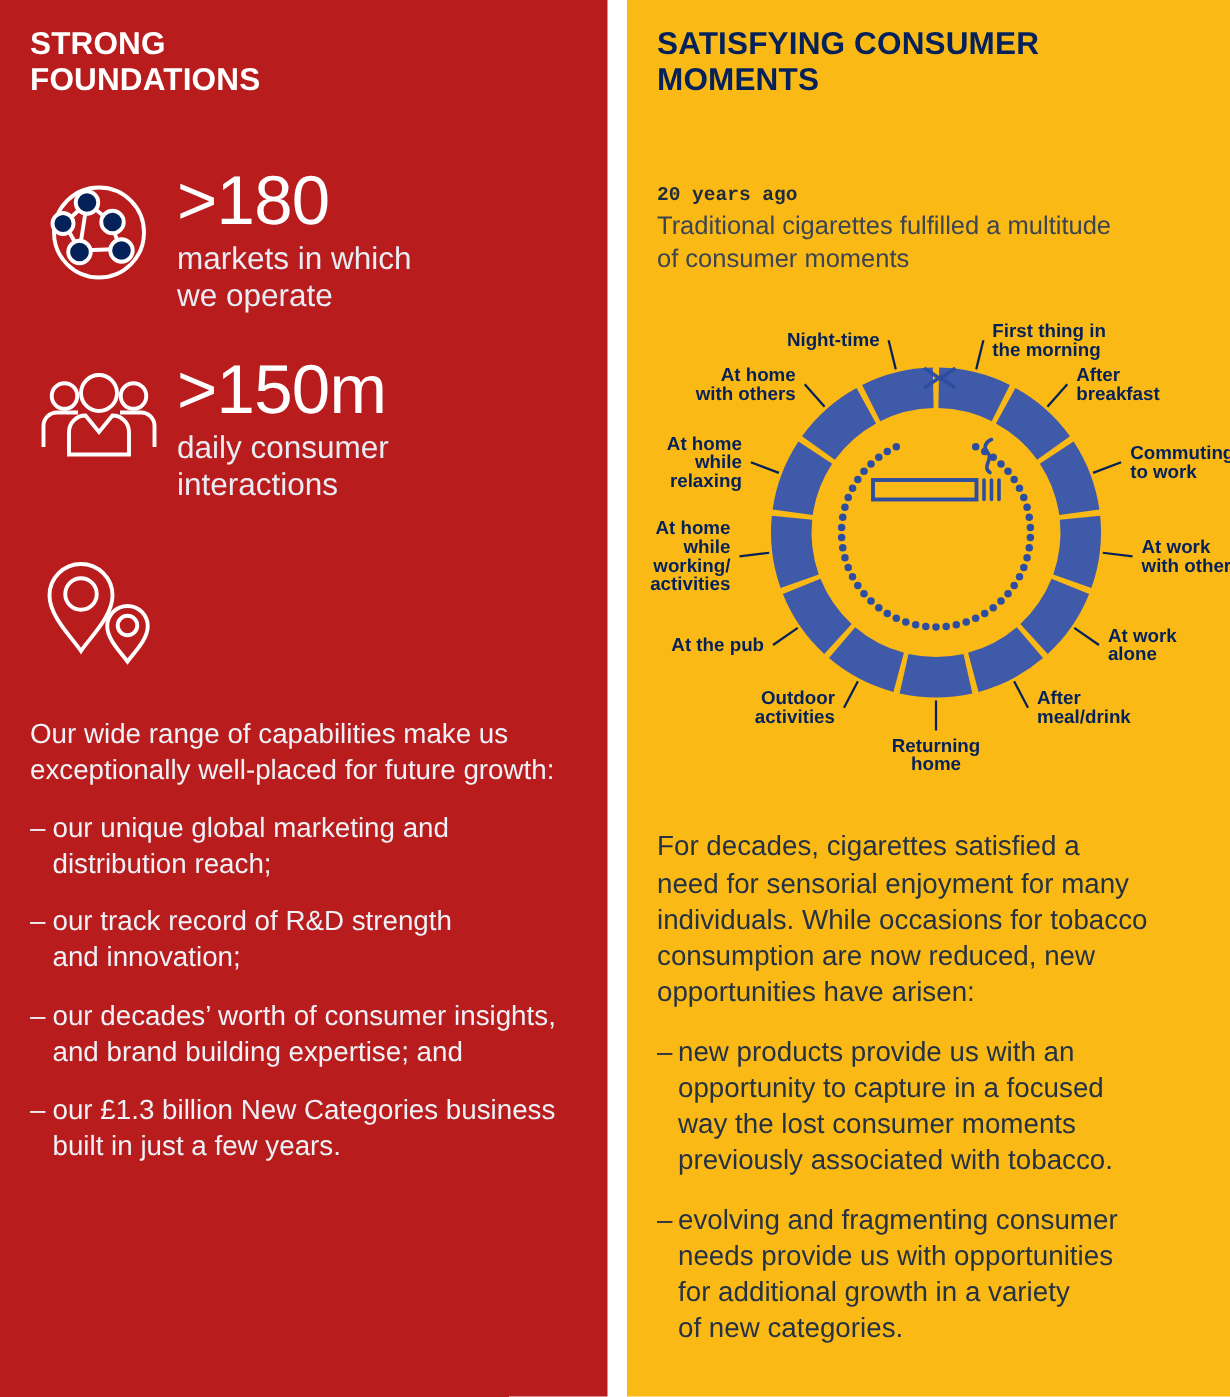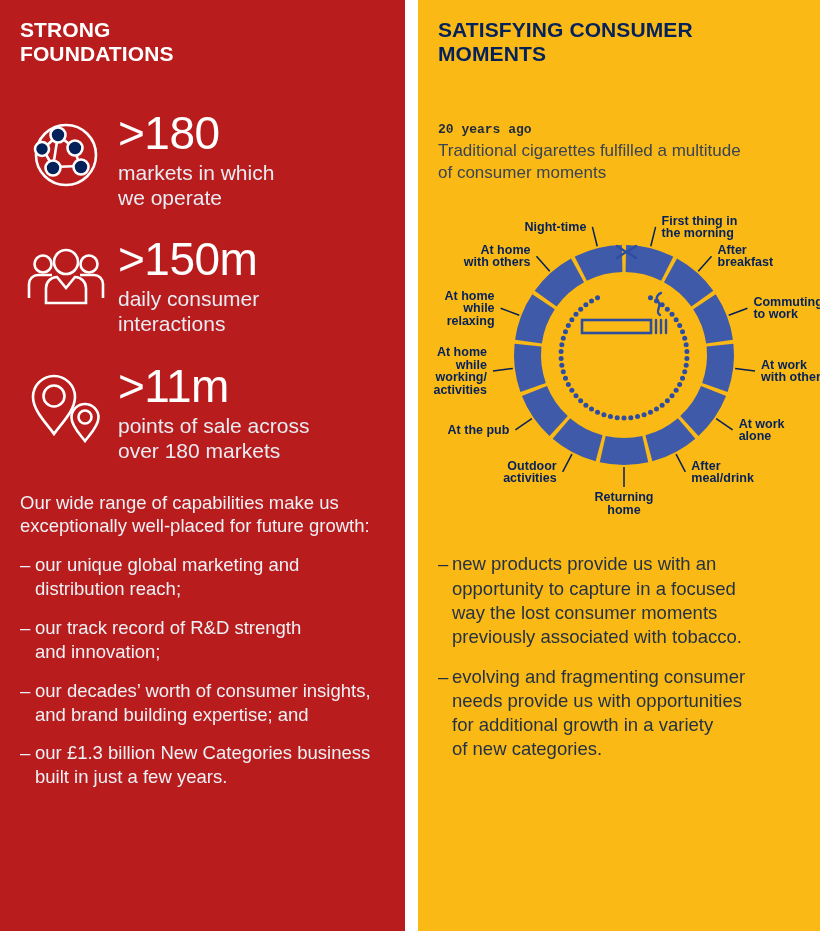--- a/index.html
+++ b/index.html
@@ -236,25 +236,20 @@
       <div class="stat-row">
         <div class="stat-icon">
           <svg width="80" height="80" viewBox="0 0 80 80" aria-hidden="true">
             <g fill="none" stroke="#ffffff" stroke-width="2.6">
               <path d="M28 8 a21 21 0 0 1 21 21 c0 14 -15 28 -21 37 c-6 -9 -21 -23 -21 -37 a21 21 0 0 1 21 -21 Z"></path>
               <circle cx="28" cy="28" r="10.5"></circle>
               <path d="M59 36 a13.5 13.5 0 0 1 13.5 13.5 c0 9 -9.5 18 -13.5 23.5 c-4 -5.5 -13.5 -14.5 -13.5 -23.5 a13.5 13.5 0 0 1 13.5 -13.5 Z"></path>
               <circle cx="59" cy="49" r="6.5"></circle>
             </g>
           </svg>
-        </div>
-        <div class="stat-text">
-          <div class="stat-number">&gt;11m</div>
-          <div class="stat-label">points of sale across
-over 180 markets</div>
         </div>
       </div>
 
     </div>
 
     <div class="body-left">
       <p class="para">Our wide range of capabilities make us
 exceptionally well-placed for future growth:</p>
 
       <div class="bullet">
@@ -417,20 +412,25 @@
             <text x="91.36612970203743" y="243.98454656851266" text-anchor="end" fill="#04215a" font-size="12.5" font-weight="bold" font-family="&quot;Liberation Sans&quot;, sans-serif"><tspan x="91.36612970203743">At the pub</tspan></text>
             <text x="68.96242861905688" y="166.16084179370276" text-anchor="end" fill="#04215a" font-size="12.5" font-weight="bold" font-family="&quot;Liberation Sans&quot;, sans-serif"><tspan x="68.96242861905688">At home</tspan><tspan x="68.96242861905688" dy="12.5">while</tspan><tspan x="68.96242861905688" dy="12.5">working/</tspan><tspan x="68.96242861905688" dy="12.5">activities</tspan></text>
             <text x="76.5778559655252" y="109.6921549103854" text-anchor="end" fill="#04215a" font-size="12.5" font-weight="bold" font-family="&quot;Liberation Sans&quot;, sans-serif"><tspan x="76.5778559655252">At home</tspan><tspan x="76.5778559655252" dy="12.5">while</tspan><tspan x="76.5778559655252" dy="12.5">relaxing</tspan></text>
             <text x="112.46780911221491" y="63.946581241414776" text-anchor="end" fill="#04215a" font-size="12.5" font-weight="bold" font-family="&quot;Liberation Sans&quot;, sans-serif"><tspan x="112.46780911221491">At home</tspan><tspan x="112.46780911221491" dy="12.5">with others</tspan></text>
             <text x="168.41033231404225" y="40.83568009976116" text-anchor="end" fill="#04215a" font-size="12.5" font-weight="bold" font-family="&quot;Liberation Sans&quot;, sans-serif"><tspan x="168.41033231404225">Night-time</tspan></text>
           </g>
       </svg>
     </div>
 
     <div class="body-right">
+      <p class="para">For decades, cigarettes satisfied a
+need for sensorial enjoyment for many
+individuals. While occasions for tobacco
+consumption are now reduced, new
+opportunities have arisen:</p>
 
       <div class="bullet-d">
         <span class="dash">–</span>
         <span class="btext">new products provide us with an
 opportunity to capture in a focused
 way the lost consumer moments
 previously associated with tobacco.</span>
       </div>
       <div class="bullet-d">
         <span class="dash">–</span>

